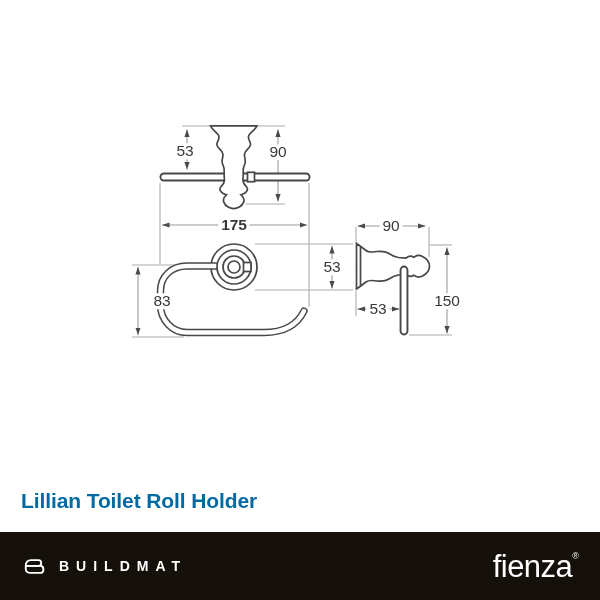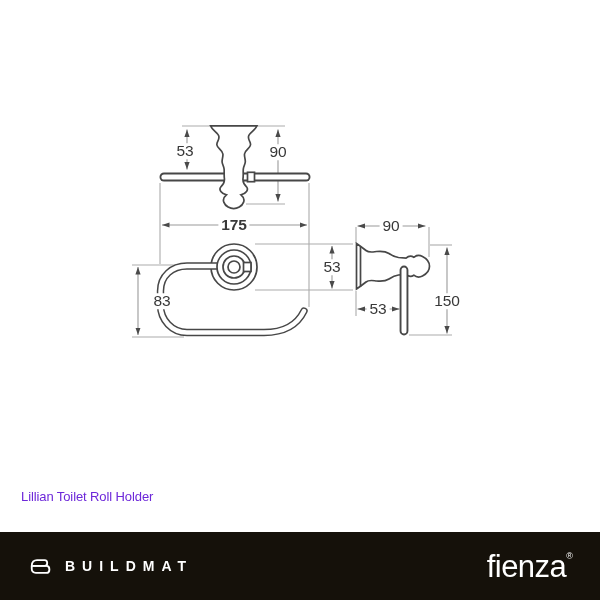--- a/index.html
+++ b/index.html
@@ -16,26 +16,26 @@
   .wire-dark{stroke:#474747;fill:none;stroke-linecap:round;stroke-linejoin:round;}
   .wire-white{stroke:#ffffff;fill:none;stroke-linecap:round;stroke-linejoin:round;}
   .dim-label{
     position:absolute;transform:translate(-50%,-50%);
     background:#ffffff;padding:0 3px;
     font-size:15.5px;color:#383838;letter-spacing:-0.2px;line-height:1;
     white-space:nowrap;
   }
   .product-title{
     position:absolute;left:21px;top:489px;
-    font-size:13px;font-weight:400;color:#6d28d9;letter-spacing:-0.1px;
+    font-size:21px;font-weight:700;color:#0369a1;letter-spacing:-0.1px;
   }
   .footer{
     position:absolute;left:0;top:532px;width:600px;height:68px;
     background:#15110a;display:flex;align-items:center;justify-content:space-between;
-    box-sizing:border-box;padding:0 27px;
+    box-sizing:border-box;padding:0 21px;
   }
   .brand-left{display:flex;align-items:center;gap:11px;}
   .buildmat-word{
     color:#ffffff;font-size:14px;font-weight:700;letter-spacing:7px;line-height:1;
   }
   .fienza-wrap{color:#ffffff;display:flex;align-items:flex-start;}
   .fienza-word{font-size:31px;font-weight:400;letter-spacing:-0.5px;line-height:1;text-align:right;}
   .fienza-reg{font-size:9px;line-height:1;margin-top:1px;}
 </style>
 </head>

